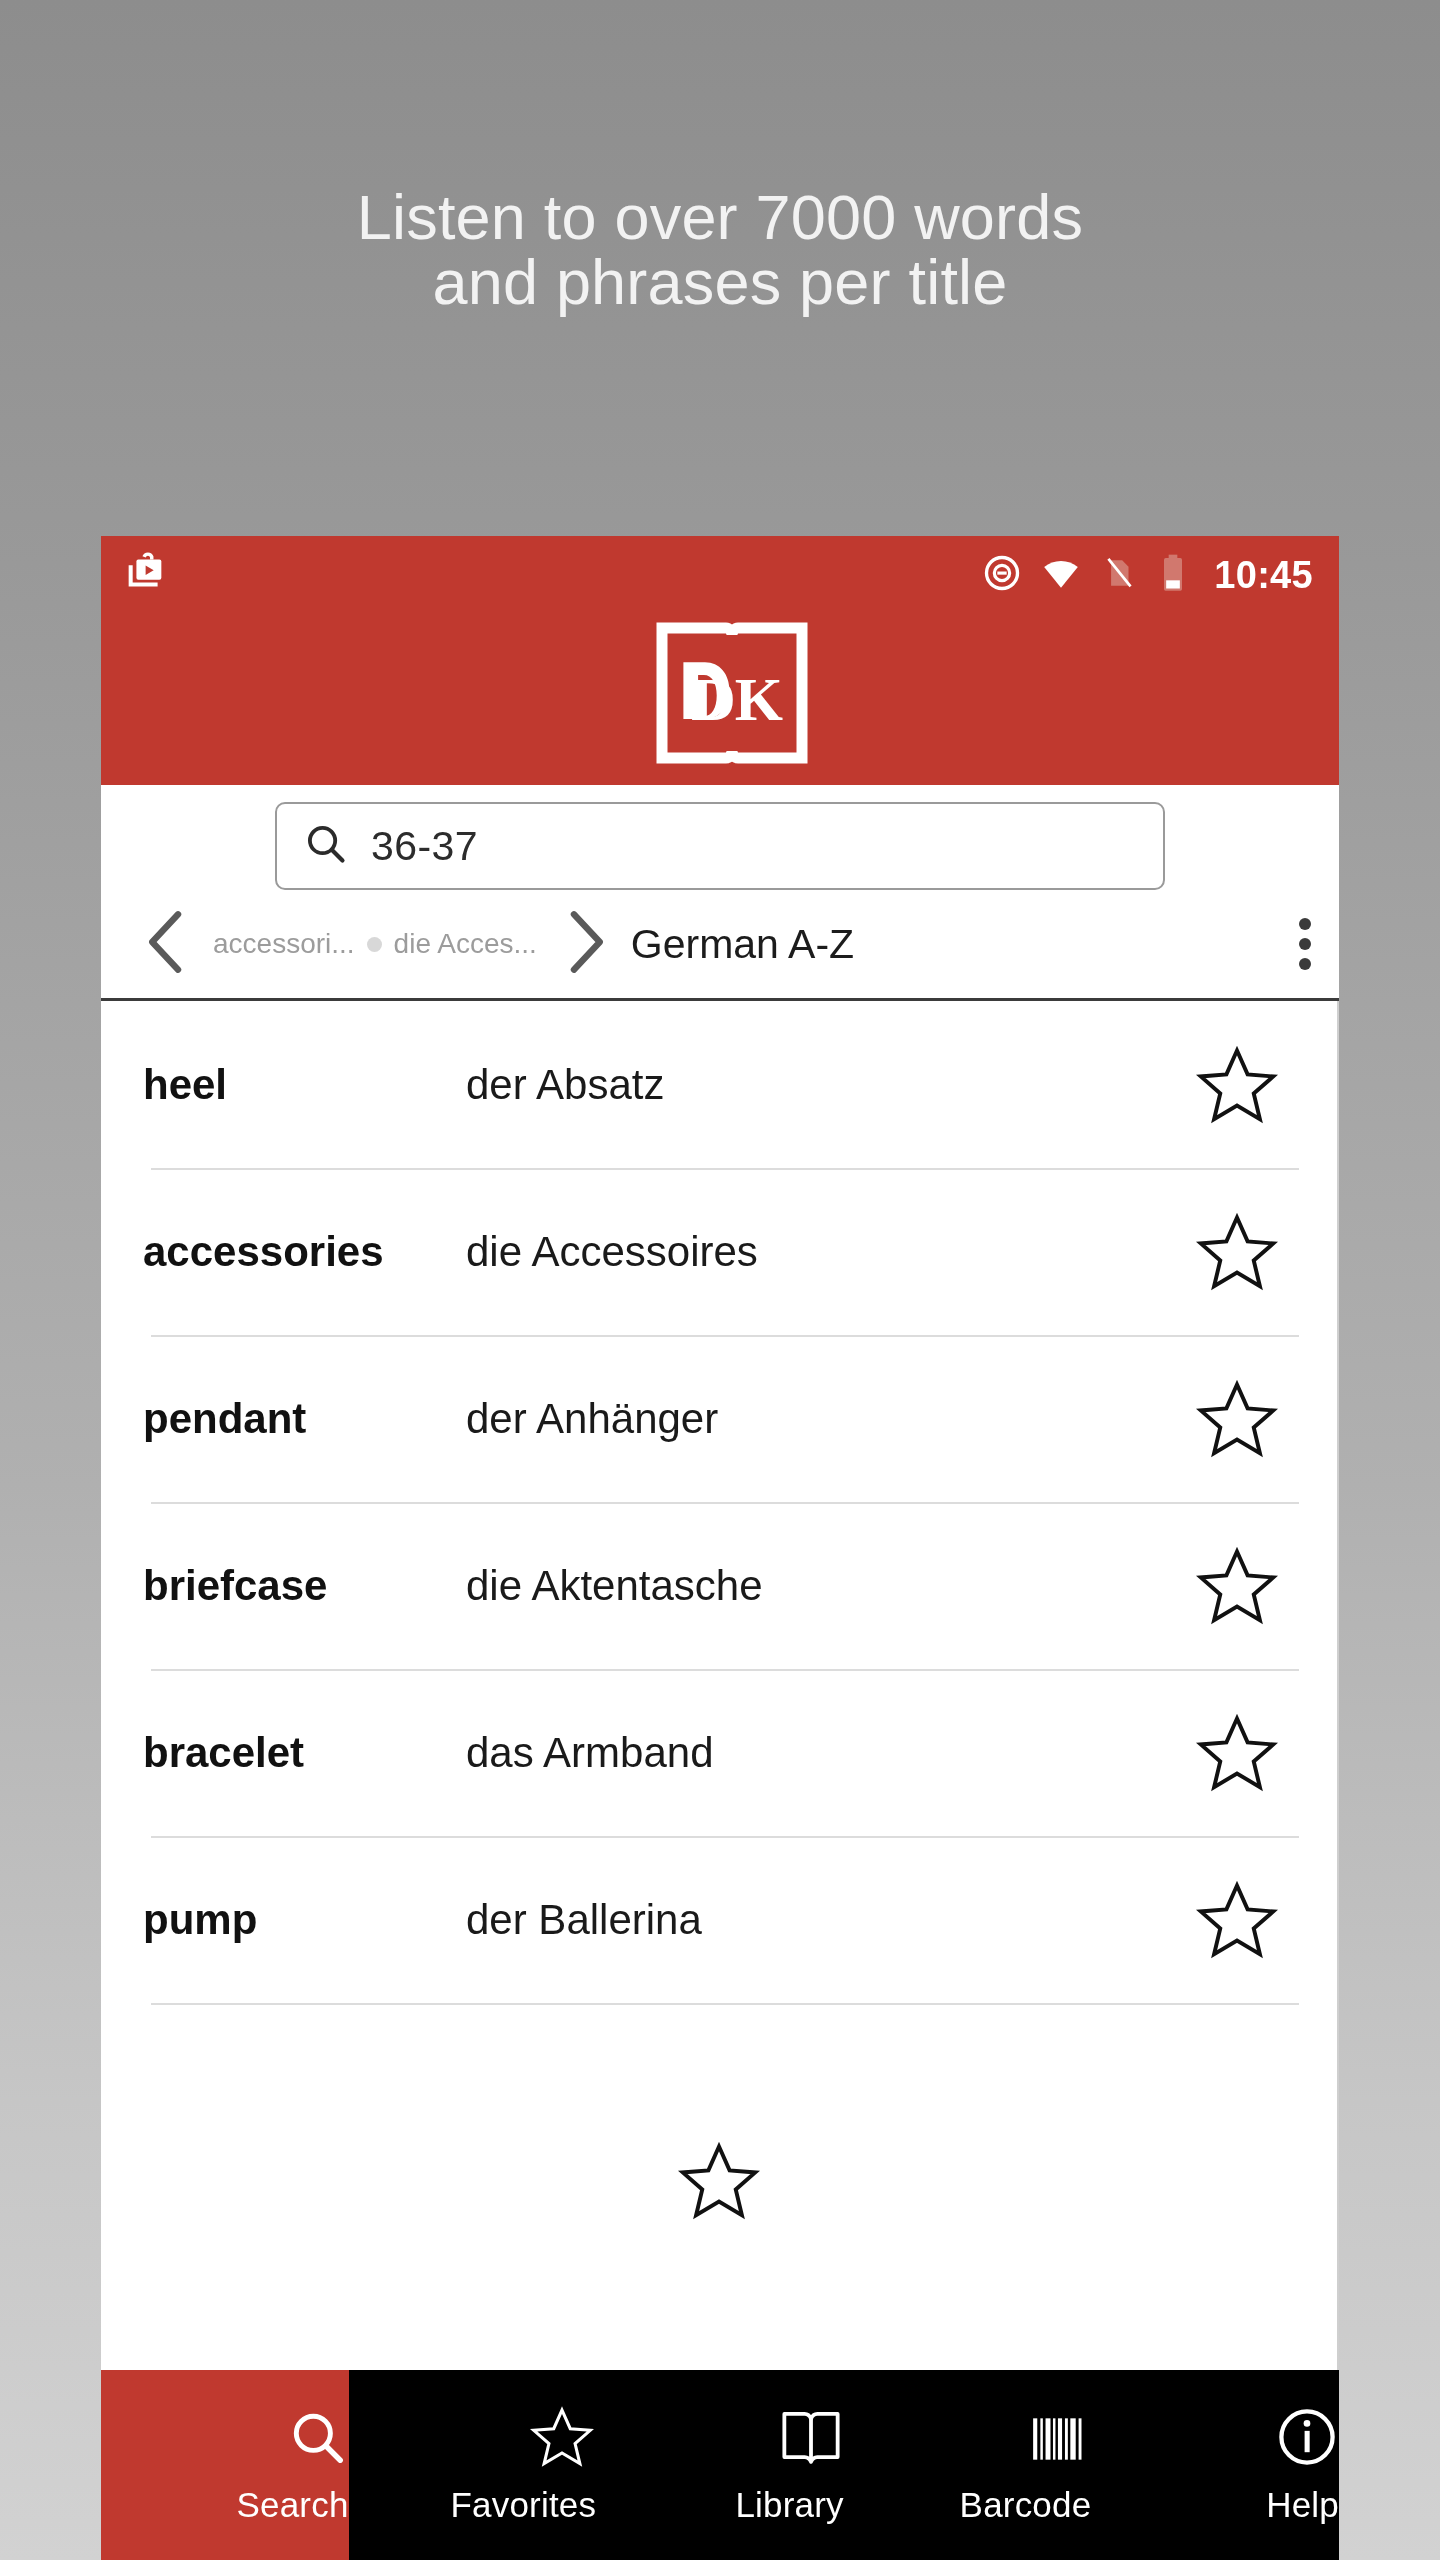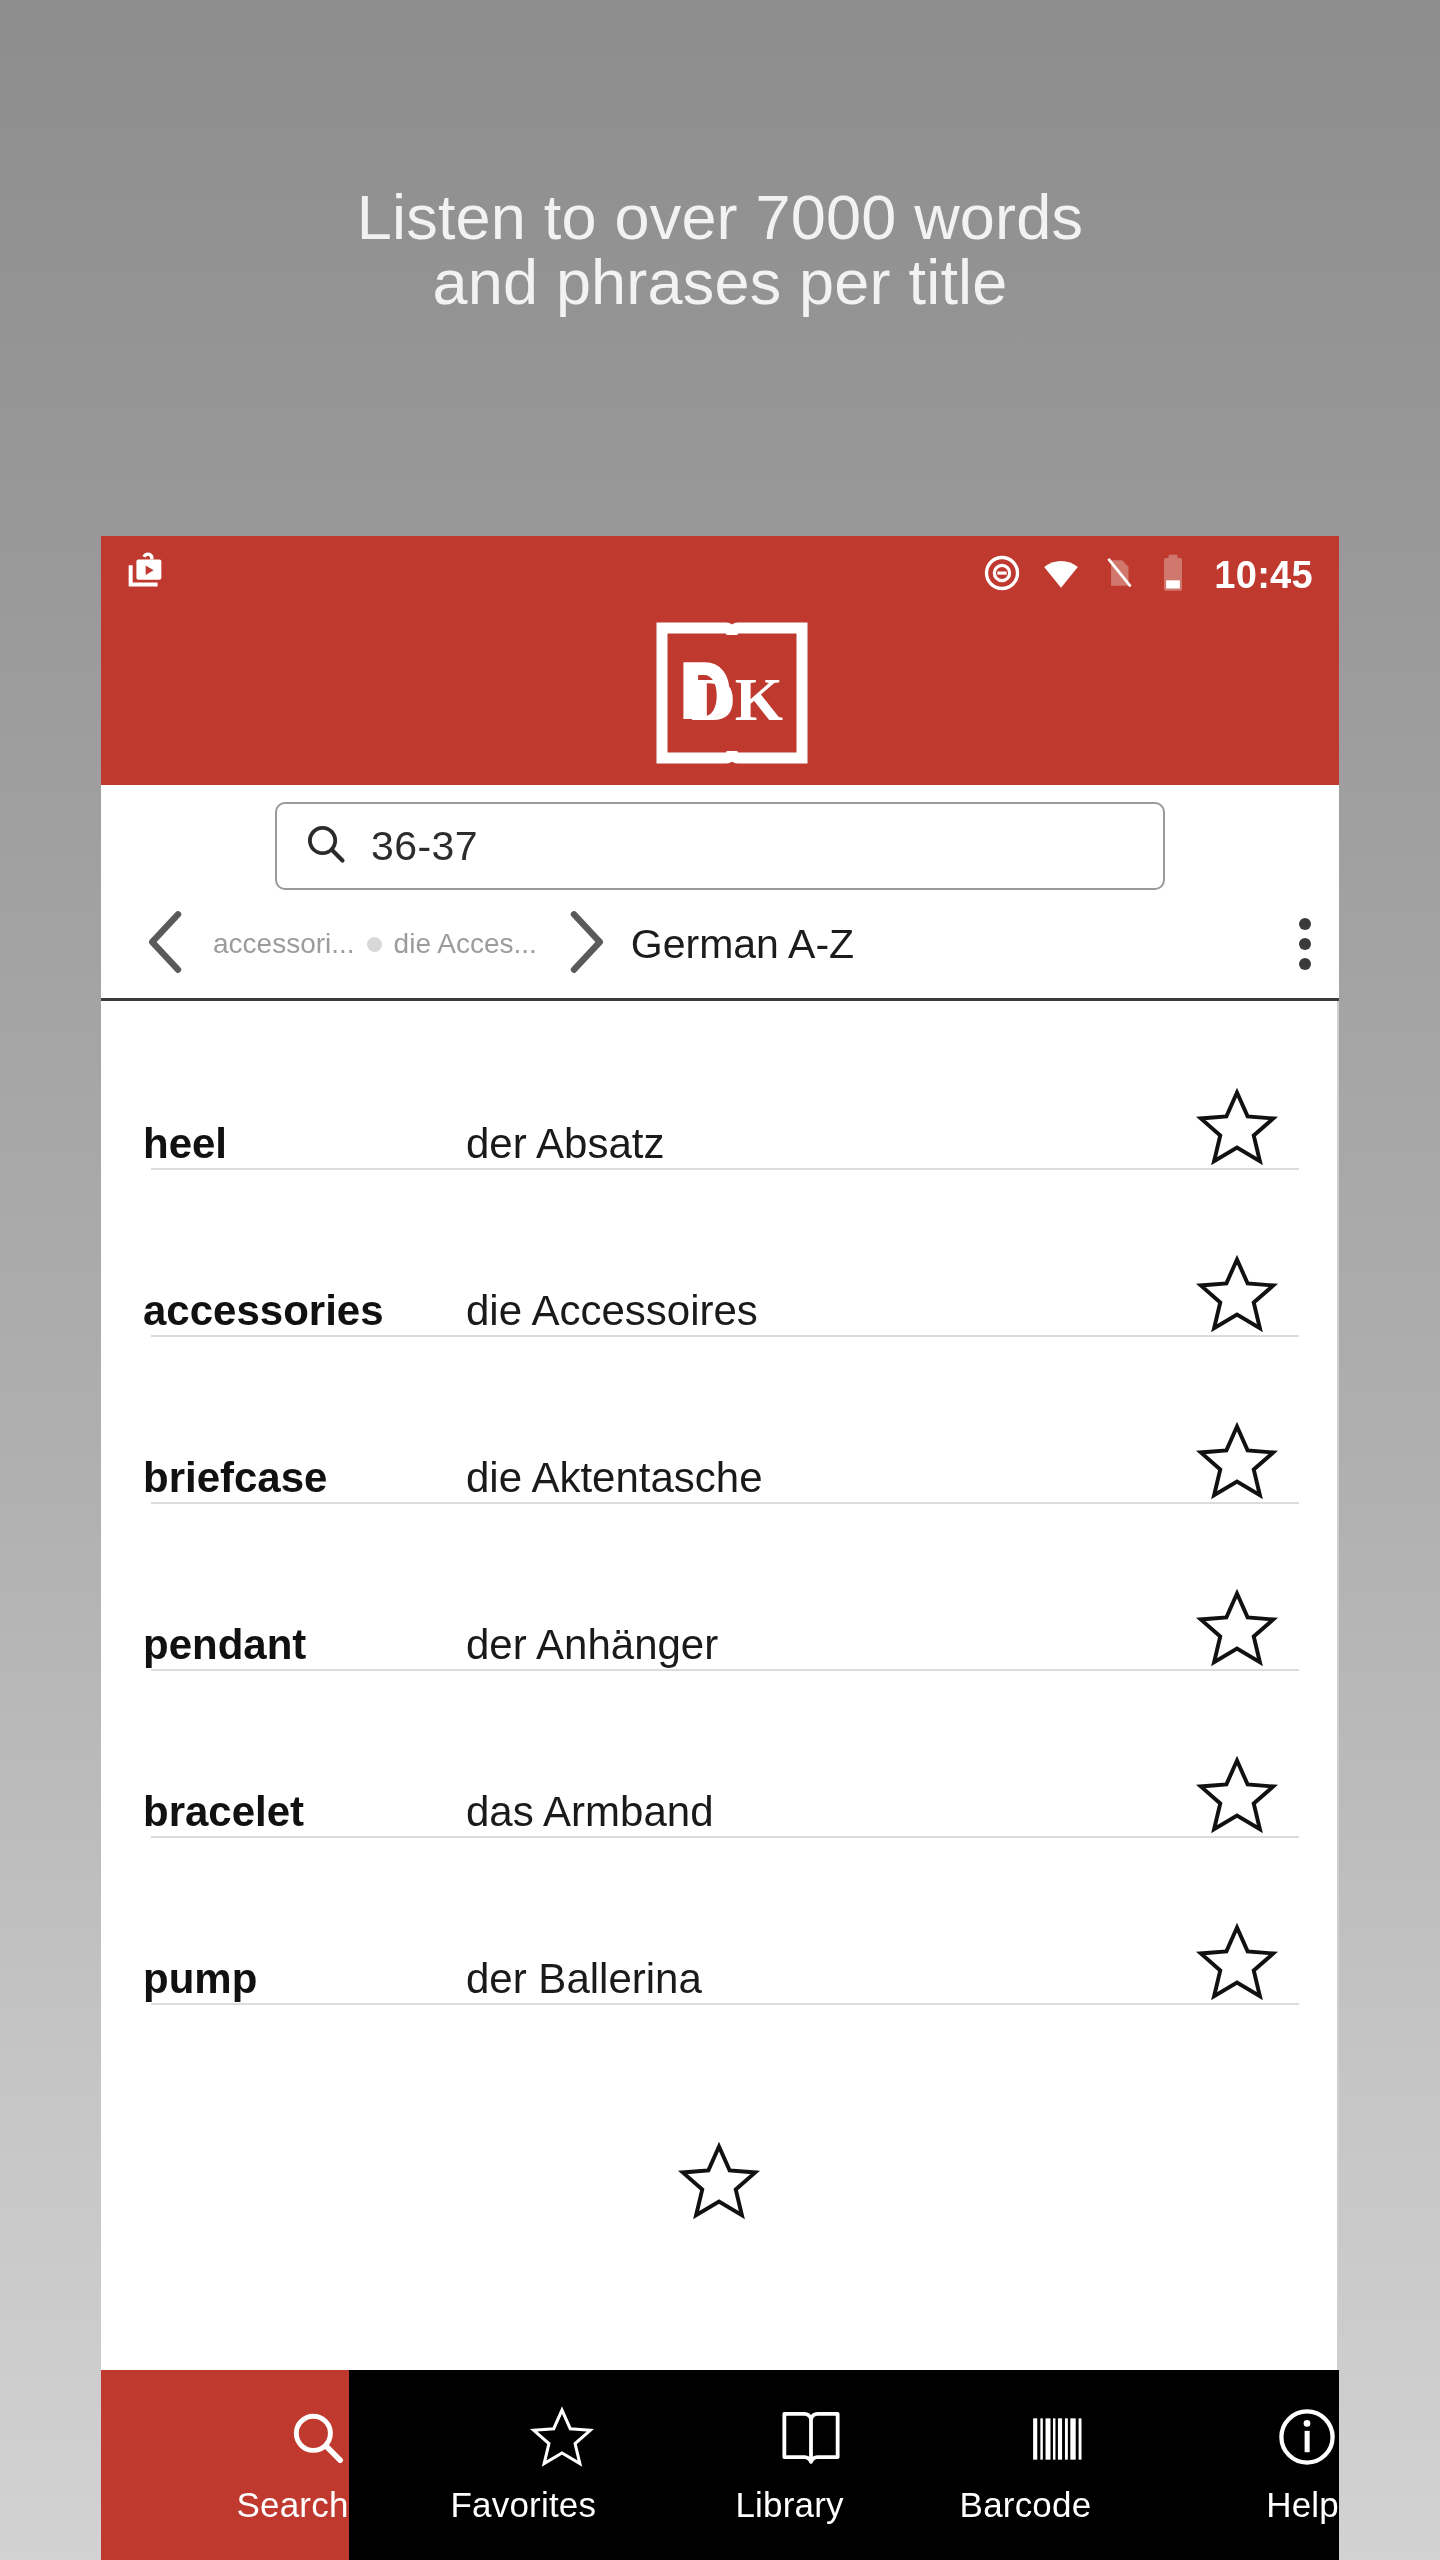--- a/index.html
+++ b/index.html
@@ -157,21 +157,21 @@
   .listwrap {
     flex: 1 1 auto;
     position: relative;
     overflow: hidden;
     background: #ffffff;
     border-right: 2px solid #cfcfcf;
   }
   .row {
     height: 167px;
     display: flex;
-    align-items: flex-end;
+    align-items: center;
     padding: 0 0 0 42px;
     box-sizing: border-box;
     position: relative;
   }
   .row + .row::before {
     content: "";
     position: absolute;
     left: 50px;
     right: 38px;
     top: 0;
@@ -353,32 +353,32 @@
       <span class="term">accessories</span>
       <span class="translation">die Accessoires</span>
       <span class="star-cell">
         <svg width="86" height="82" viewBox="0 0 24 24">
           <polygon points="12,1.9 15.1,8.9 22.6,9.5 16.9,14.5 18.7,22 12,18 5.3,22 7.1,14.5 1.4,9.5 8.9,8.9" fill="none" stroke="#111111" stroke-width="1.15" stroke-linejoin="miter"></polygon>
         </svg>
       </span>
     </div>
 
     <div class="row">
+      <span class="term">pendant</span>
+      <span class="translation">der Anhänger</span>
+      <span class="star-cell">
+        <svg width="86" height="82" viewBox="0 0 24 24">
+          <polygon points="12,1.9 15.1,8.9 22.6,9.5 16.9,14.5 18.7,22 12,18 5.3,22 7.1,14.5 1.4,9.5 8.9,8.9" fill="none" stroke="#111111" stroke-width="1.15" stroke-linejoin="miter"></polygon>
+        </svg>
+      </span>
+    </div>
+
+    <div class="row">
       <span class="term">briefcase</span>
       <span class="translation">die Aktentasche</span>
-      <span class="star-cell">
-        <svg width="86" height="82" viewBox="0 0 24 24">
-          <polygon points="12,1.9 15.1,8.9 22.6,9.5 16.9,14.5 18.7,22 12,18 5.3,22 7.1,14.5 1.4,9.5 8.9,8.9" fill="none" stroke="#111111" stroke-width="1.15" stroke-linejoin="miter"></polygon>
-        </svg>
-      </span>
-    </div>
-
-    <div class="row">
-      <span class="term">pendant</span>
-      <span class="translation">der Anhänger</span>
       <span class="star-cell">
         <svg width="86" height="82" viewBox="0 0 24 24">
           <polygon points="12,1.9 15.1,8.9 22.6,9.5 16.9,14.5 18.7,22 12,18 5.3,22 7.1,14.5 1.4,9.5 8.9,8.9" fill="none" stroke="#111111" stroke-width="1.15" stroke-linejoin="miter"></polygon>
         </svg>
       </span>
     </div>
 
     <div class="row">
       <span class="term">bracelet</span>
       <span class="translation">das Armband</span>

